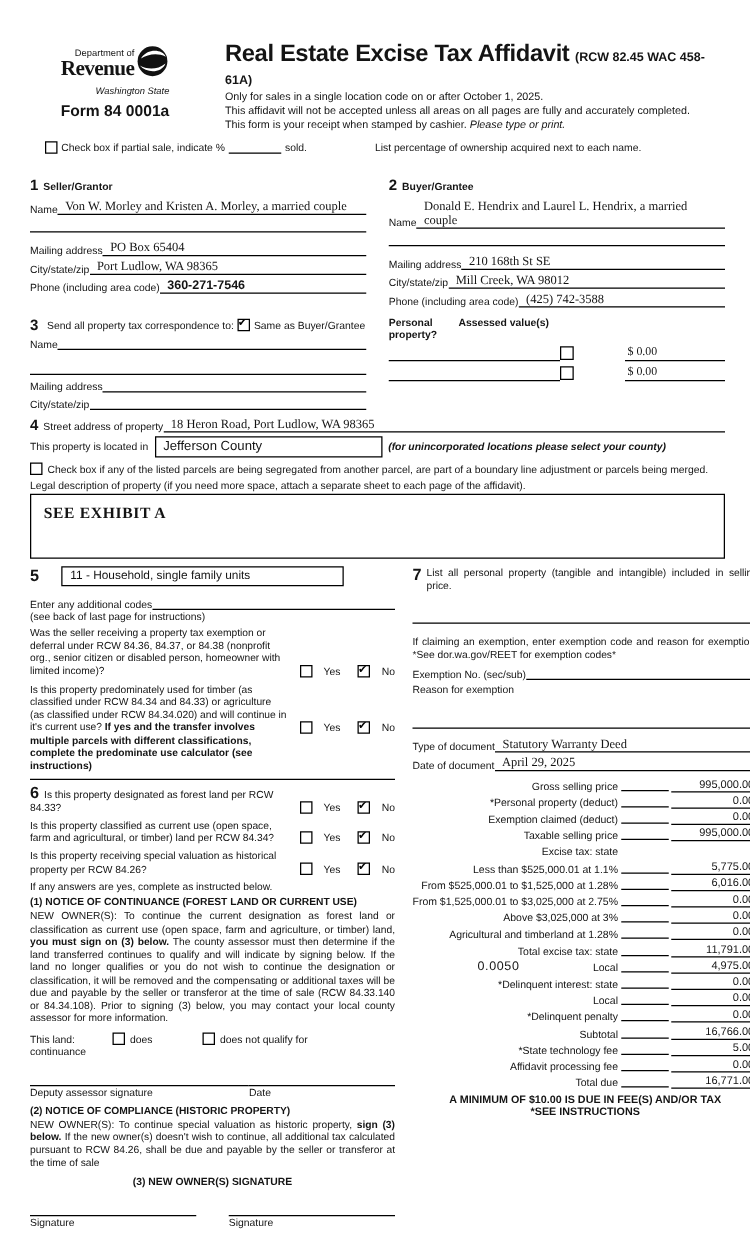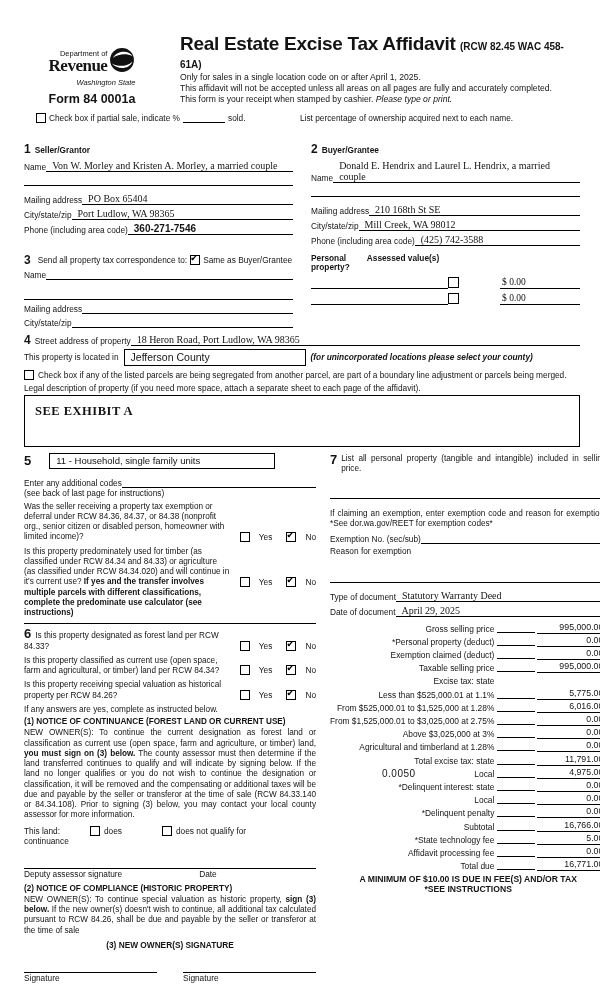--- a/index.html
+++ b/index.html
@@ -20,21 +20,21 @@
   .yn{white-space:nowrap;font-size:8.3px;display:flex;align-items:center;gap:8px}
   .yn .cb{margin-left:6px;margin-right:1px}
   .cols2{display:grid;grid-template-columns:1fr 1fr;column-gap:18px}
   .qrow{display:flex;align-items:flex-end;margin-top:4px}
   .qrow p{margin:0;flex:1;font-size:8.2px;line-height:1.25}
   .qrow .yn{margin-left:4px;margin-bottom:1px}
   p.body{margin:1px 0 0;font-size:8.2px;line-height:1.25;text-align:justify}
   .hr1{border-top:1.2px solid #000;margin:5px 0 3px}
   .hr2{border-top:2px solid #000;margin:6px 0 2px}
   
-  .hdr{display:flex;align-items:flex-end}
+  .hdr{display:flex;align-items:flex-start}
   .logoblk{width:136px;flex:none;text-align:center;padding-top:2px}
   .logorow{display:flex;justify-content:center;align-items:flex-start;gap:2px}
   .deptof{font-size:7.5px;text-align:right;margin-top:2px}
   .revword{font-family:"Liberation Serif",serif;font-weight:bold;font-size:17px;line-height:.9;letter-spacing:-.5px}
   .wastate{font-size:7.5px;font-style:italic;margin-top:1px;margin-left:28px}
   .formno{font-weight:bold;font-size:12.5px;margin-top:5px}
   .hdiv{border-left:2px solid #000;margin:2px 10px 2px 8px}
   .titleblk{flex:1}
   .title{font-weight:bold;font-size:19px;letter-spacing:-.3px;line-height:1}
   .rcw{font-size:10px;font-weight:bold}
@@ -84,21 +84,21 @@
       </div>
       <div class="wastate">Washington State</div>
       <div class="formno">Form 84 0001a</div>
     </div>
     <div class="hdiv"></div>
     <div class="titleblk">
       <div>
         <span class="title">Real Estate Excise Tax Affidavit</span>
         <span class="rcw">(RCW 82.45 WAC 458-61A)</span>
       </div>
-      <div class="note">Only for sales in a single location code on or after April 1, 2025.</div>
+      <div class="note">Only for sales in a single location code on or after October 1, 2025.</div>
       <div class="note">This affidavit will not be accepted unless all areas on all pages are fully and accurately completed.</div>
       <div class="note"><span>This form is your receipt when stamped by cashier. </span><span class="i">Please type or print.</span></div>
     </div>
   </div>
 
   <div style="display:flex;align-items:flex-end;margin-top:7px">
     <div style="display:flex;align-items:center;gap:3px;margin-left:12px">
       <span class="cb"></span>
       <span class="lbl">Check box if partial sale, indicate %</span>
       <span class="ul" style="width:42px;height:9px"></span>

